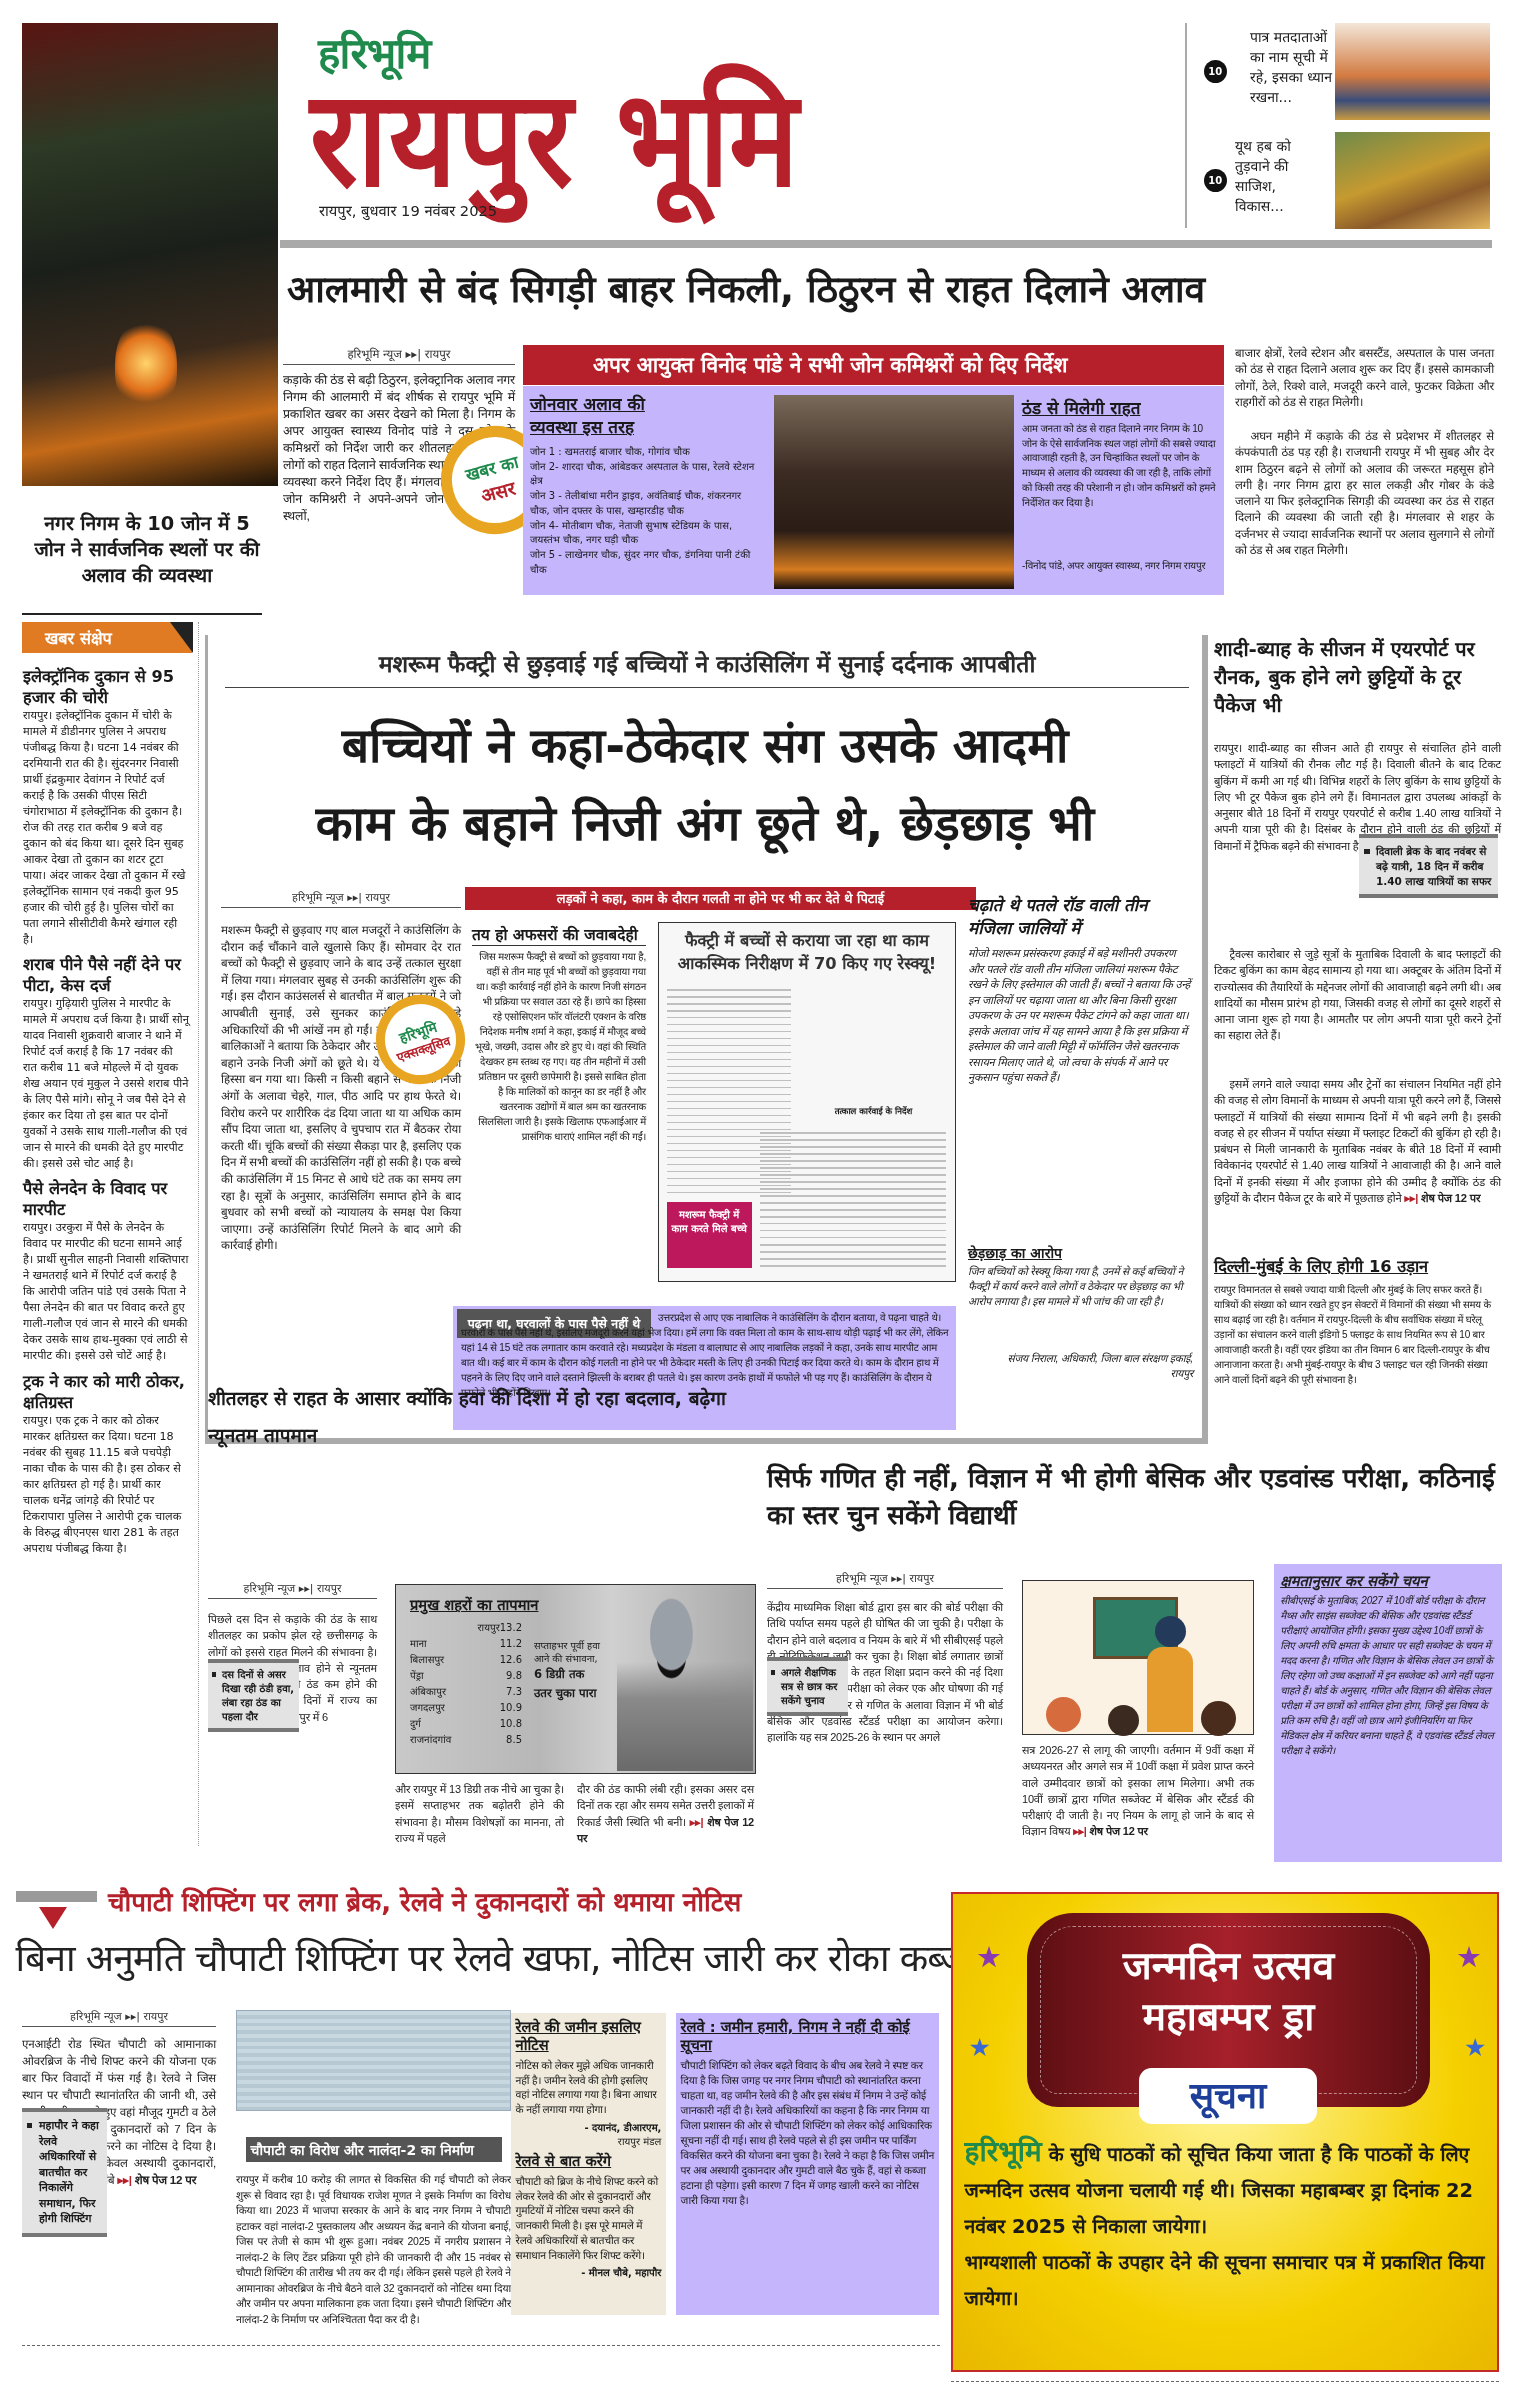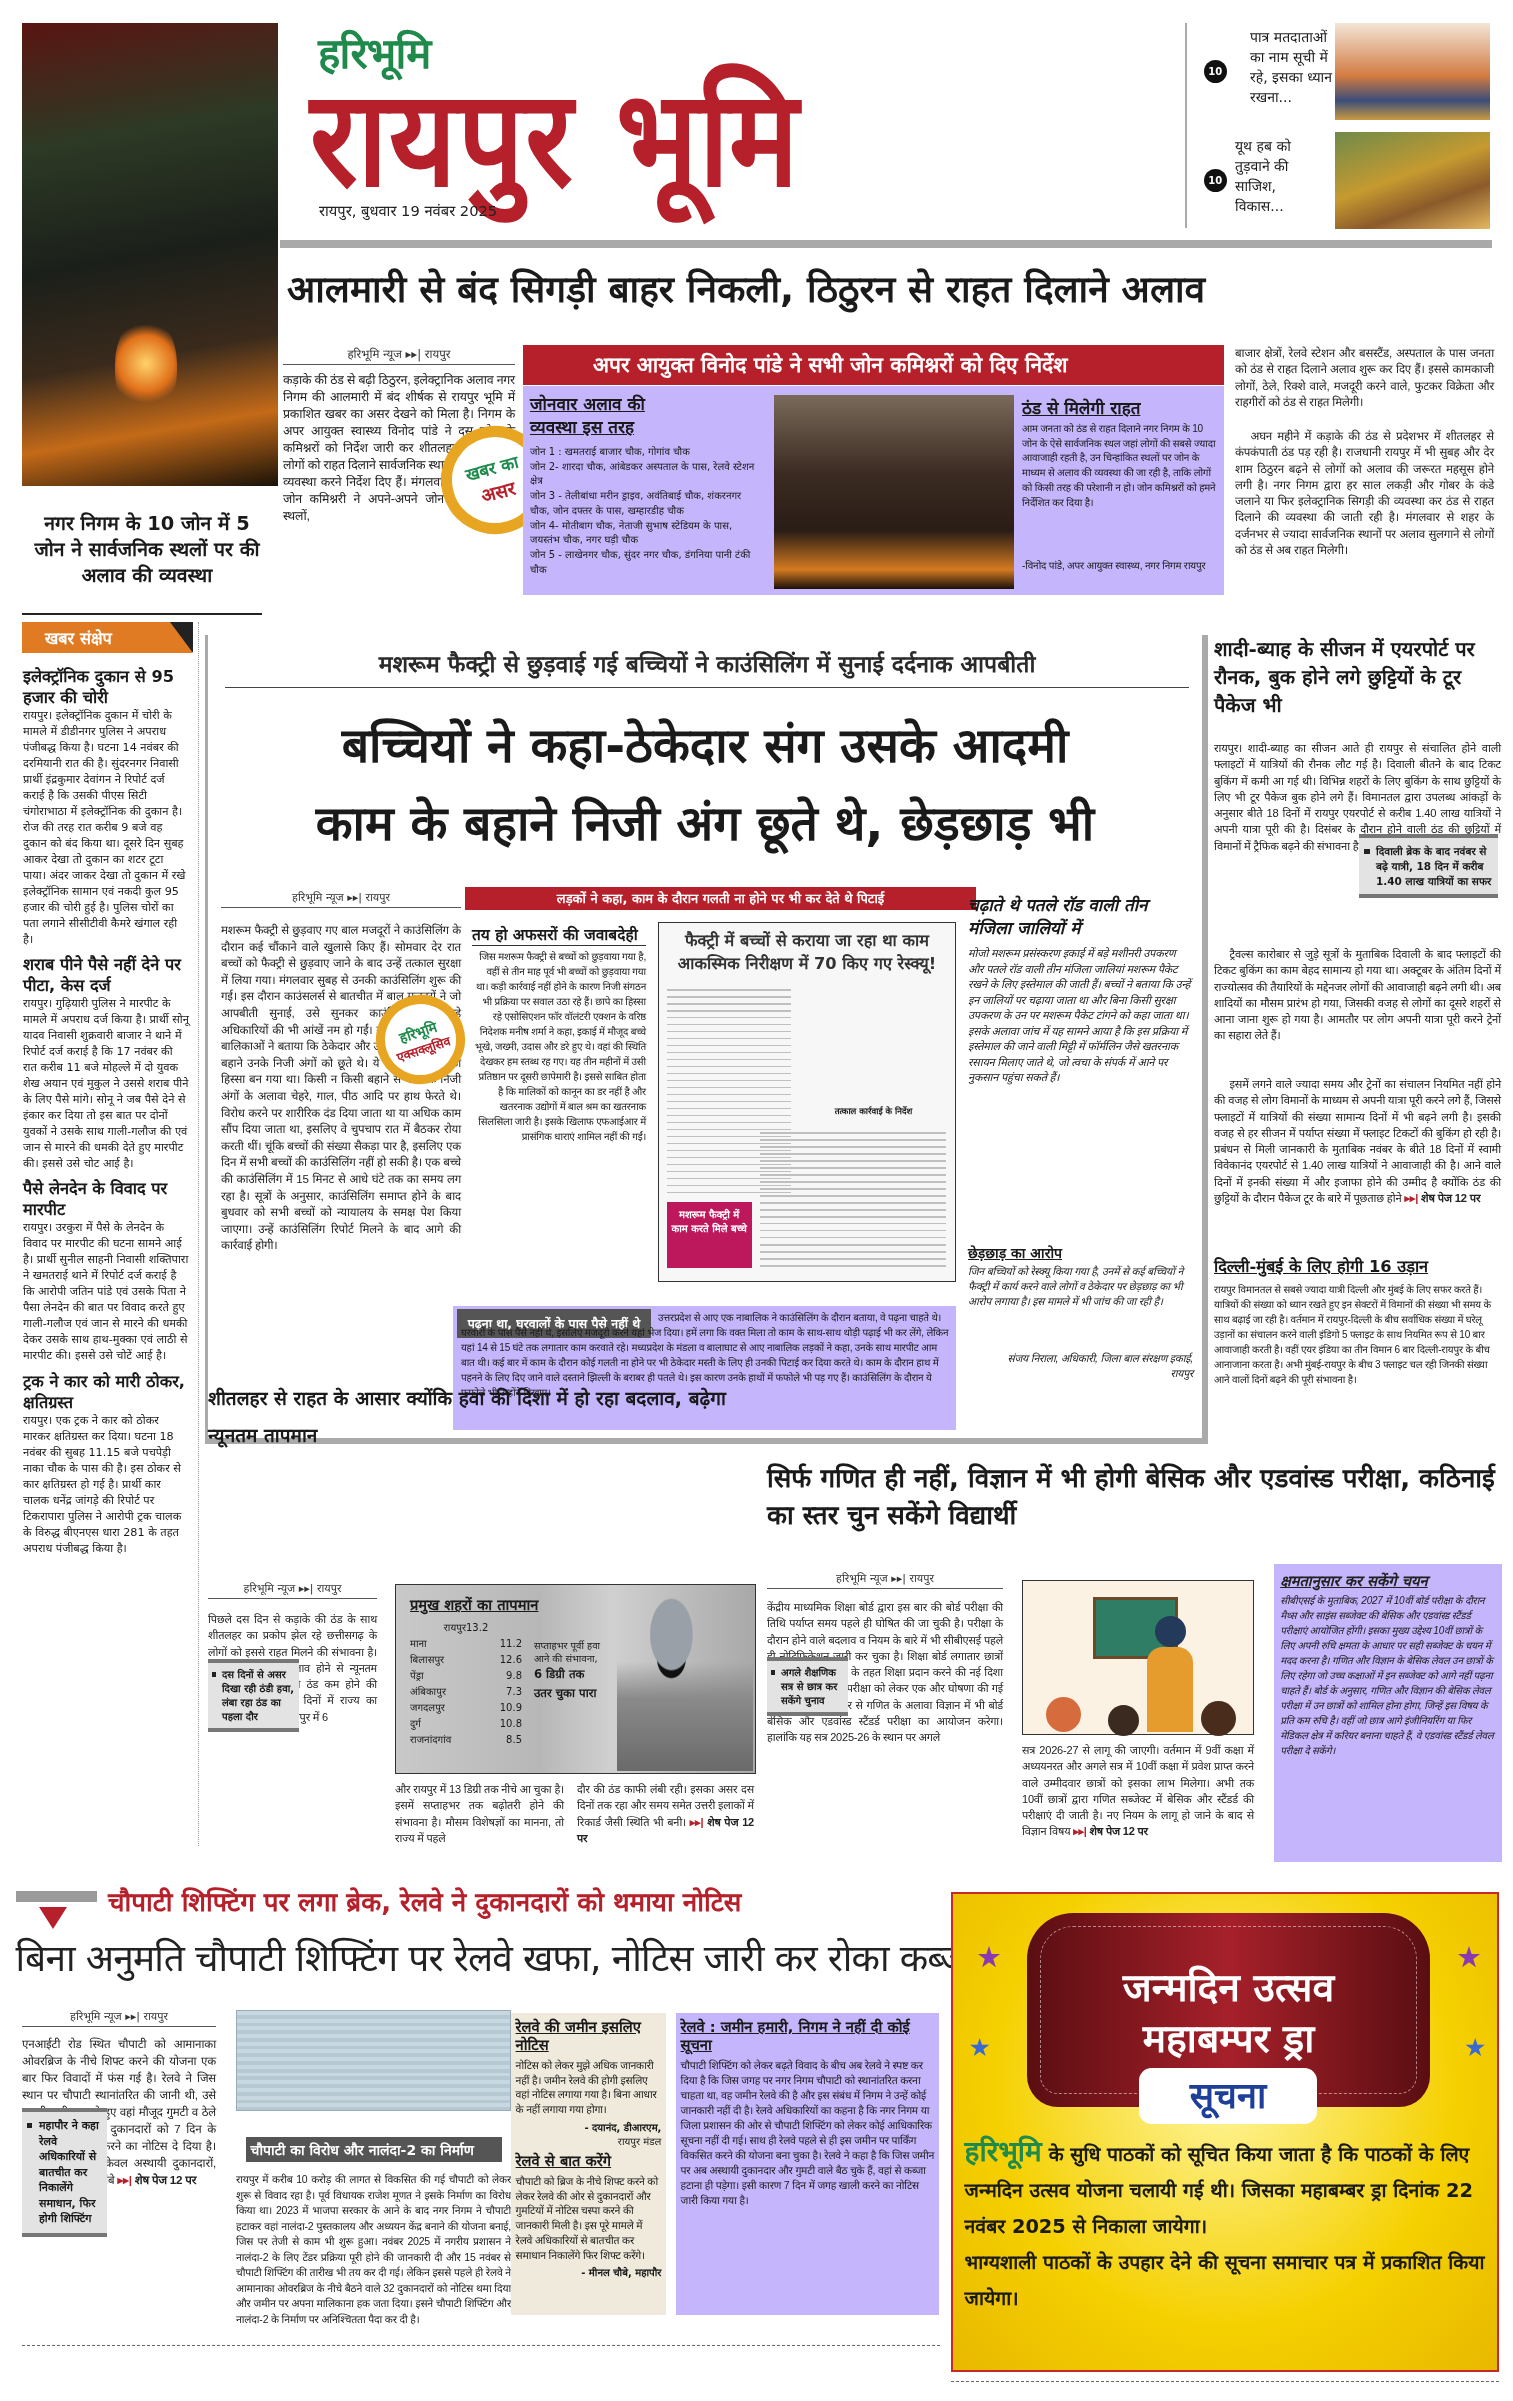--- a/index.html
+++ b/index.html
@@ -147,21 +147,21 @@
 <div class="abs hl" style="left:208px;top:1380px;width:546px;font-size:19px;line-height:37px">शीतलहर से राहत के आसार क्योंकि हवा की दिशा में हो रहा बदलाव, बढ़ेगा न्यूनतम तापमान</div>
 <div class="abs byline" style="left:208px;top:1580px;width:169px;font-size:11px">हरिभूमि न्यूज ▸▸| रायपुर</div>
 <div class="abs body-text cond" style="left:208px;top:1611px;width:169px;font-size:11px;line-height:16.3px">पिछले दस दिन से कड़ाके की ठंड के साथ शीतलहर का प्रकोप झेल रहे छत्तीसगढ़ के लोगों को इससे राहत मिलने की संभावना है। हवा की दिशा में बदलाव होने से न्यूनतम तापमान चढ़ेगा, जिससे ठंड कम होने की संभावना है। बीते दस दिनों में राज्य का न्यूनतम तापमान अंबिकापुर में 6</div>
 <div class="abs bullet-box" style="left:208px;top:1659px;width:91px;font-size:10px;line-height:14px;padding:4.6px 4.6px 4.6px 14px">
   <span style="position:absolute;left:3.9px;top:9.3px;width:4.6px;height:4.6px;background:#222"></span>
   <span>दस दिनों से असर दिखा रही ठंडी हवा, लंबा रहा ठंड का पहला दौर</span>
 </div>
 <div class="abs" style="left:395px;top:1584px;width:361px;height:190px;border:1.5px solid #333;background:linear-gradient(90deg,#c9c9c9,#b7b7b7 40%,#d0d0d0 60%,#a8a8a8)">
   <div class="abs" style="left:14px;top:9.3px;font-size:14.7px;font-weight:bold;text-decoration:underline">प्रमुख शहरों का तापमान</div>
   <div class="abs" style="left:14px;top:35px;width:112px;font-size:10px;line-height:16px" id="temp-table">
-      <div style="display: flex; justify-content: center;">
+      <div style="display: flex; justify-content: flex-end;">
         <span>रायपुर</span>
         <span>13.2</span>
       </div>
       <div style="display: flex; justify-content: space-between;">
         <span>माना</span>
         <span>11.2</span>
       </div>
       <div style="display: flex; justify-content: space-between;">
         <span>बिलासपुर</span>
         <span>12.6</span>
@@ -256,21 +256,21 @@
   <div style="font-size:14.7px;font-weight:bold;line-height:18.6px;text-decoration:underline">रेलवे : जमीन हमारी, निगम ने नहीं दी कोई सूचना</div>
   <div class="cond" style="font-size:10.5px;line-height:15px;margin-top:3.1px">चौपाटी शिफ्टिंग को लेकर बढ़ते विवाद के बीच अब रेलवे ने स्पष्ट कर दिया है कि जिस जगह पर नगर निगम चौपाटी को स्थानांतरित करना चाहता था, वह जमीन रेलवे की है और इस संबंध में निगम ने उन्हें कोई जानकारी नहीं दी है। रेलवे अधिकारियों का कहना है कि नगर निगम या जिला प्रशासन की ओर से चौपाटी शिफ्टिंग को लेकर कोई आधिकारिक सूचना नहीं दी गई। साथ ही रेलवे पहले से ही इस जमीन पर पार्किंग विकसित करने की योजना बना चुका है। रेलवे ने कहा है कि जिस जमीन पर अब अस्थायी दुकानदार और गुमटी वाले बैठ चुके हैं, वहां से कब्जा हटाना ही पड़ेगा। इसी कारण 7 दिन में जगह खाली करने का नोटिस जारी किया गया है।</div>
 </div>
 <div class="abs dash" style="left:22px;top:2345px;width:918px"></div>
 
 <div class="abs" style="left:951px;top:1892px;width:548px;height:480px;border:2.3px solid #c42a2a;background:radial-gradient(ellipse at 50% 40%,#fff6a0,#f5d000 60%,#e8b800);overflow:hidden">
   <div class="abs" style="left:23px;top:46px;font-size:29px;color:#8a3ab0">★</div>
   <div class="abs" style="left:503px;top:46px;font-size:29px;color:#8a3ab0">★</div>
   <div class="abs" style="left:15.5px;top:139px;font-size:25px;color:#3a6ad0">★</div>
   <div class="abs" style="left:511px;top:139px;font-size:25px;color:#3a6ad0">★</div>
-  <div class="abs" style="left:74px;top:19.4px;width:403px;height:194px;background:linear-gradient(90deg,#5a0e12,#a6202a 50%,#5a0e12);border-radius:46px 46px 31px 31px;display:flex;flex-direction:column;align-items:center;padding-top:49px;outline:1.5px dashed rgba(255,255,255,.5);outline-offset:-14px">
+  <div class="abs" style="left:74px;top:19.4px;width:403px;height:194px;background:linear-gradient(90deg,#5a0e12,#a6202a 50%,#5a0e12);border-radius:46px 46px 31px 31px;display:flex;flex-direction:column;align-items:center;padding-top:27px;outline:1.5px dashed rgba(255,255,255,.5);outline-offset:-14px">
     <div style="color:#fff;font-size:39px;font-weight:bold;line-height:51px">जन्मदिन उत्सव</div>
     <div style="color:#fff;font-size:39px;font-weight:bold;line-height:51px">महाबम्पर ड्रा</div>
   </div>
   <div class="abs" style="left:186px;top:174px;width:178px;height:56px;background:#fff;border-radius:12.4px;color:#1d3f9a;font-size:36px;font-weight:bold;text-align:center;line-height:56px">सूचना</div>
   <div class="abs" style="left:11.6px;top:240px;width:527px;font-size:19.4px;line-height:36px;font-weight:bold;color:#1a1a1a">
     <span style="color:#1f8a4c;font-size:28px">हरिभूमि</span>
     <span>के सुधि पाठकों को सूचित किया जाता है कि पाठकों के लिए जन्मदिन उत्सव योजना चलायी गई थी। जिसका महाबम्बर ड्रा दिनांक 22 नवंबर 2025 से निकाला जायेगा।</span>
     <div>भाग्यशाली पाठकों के उपहार देने की सूचना समाचार पत्र में प्रकाशित किया जायेगा।</div>
   </div>
 </div>

